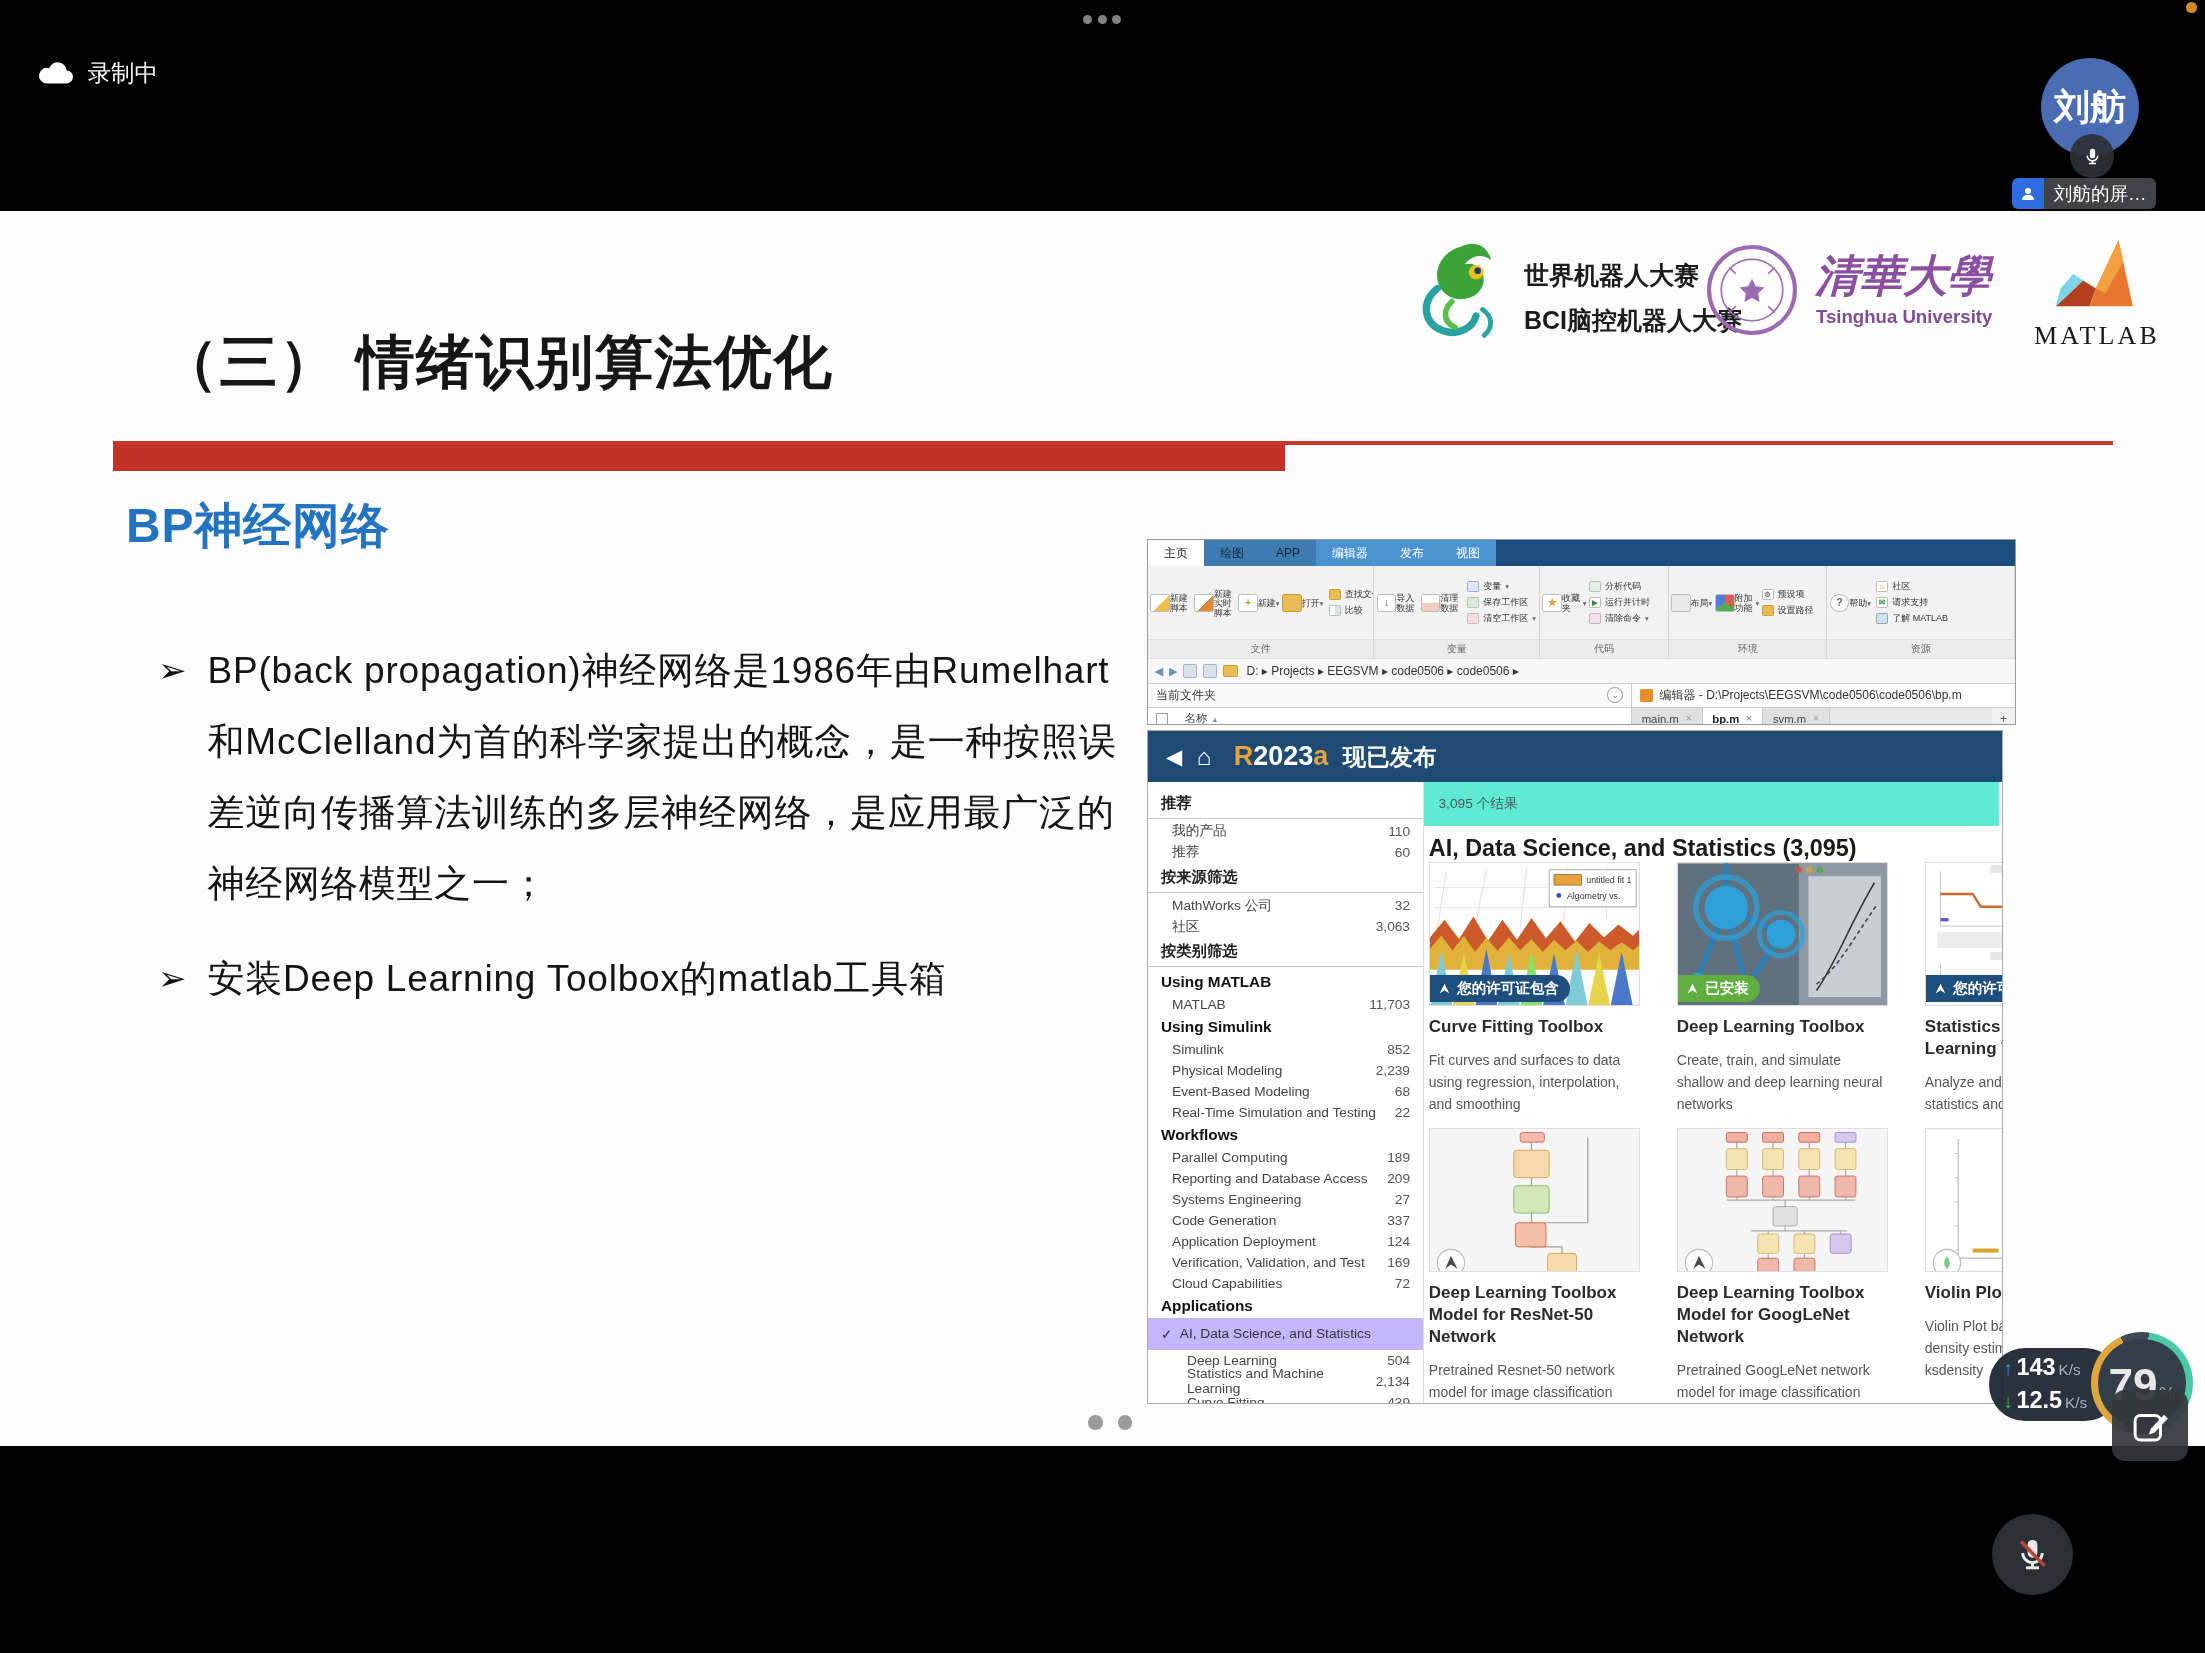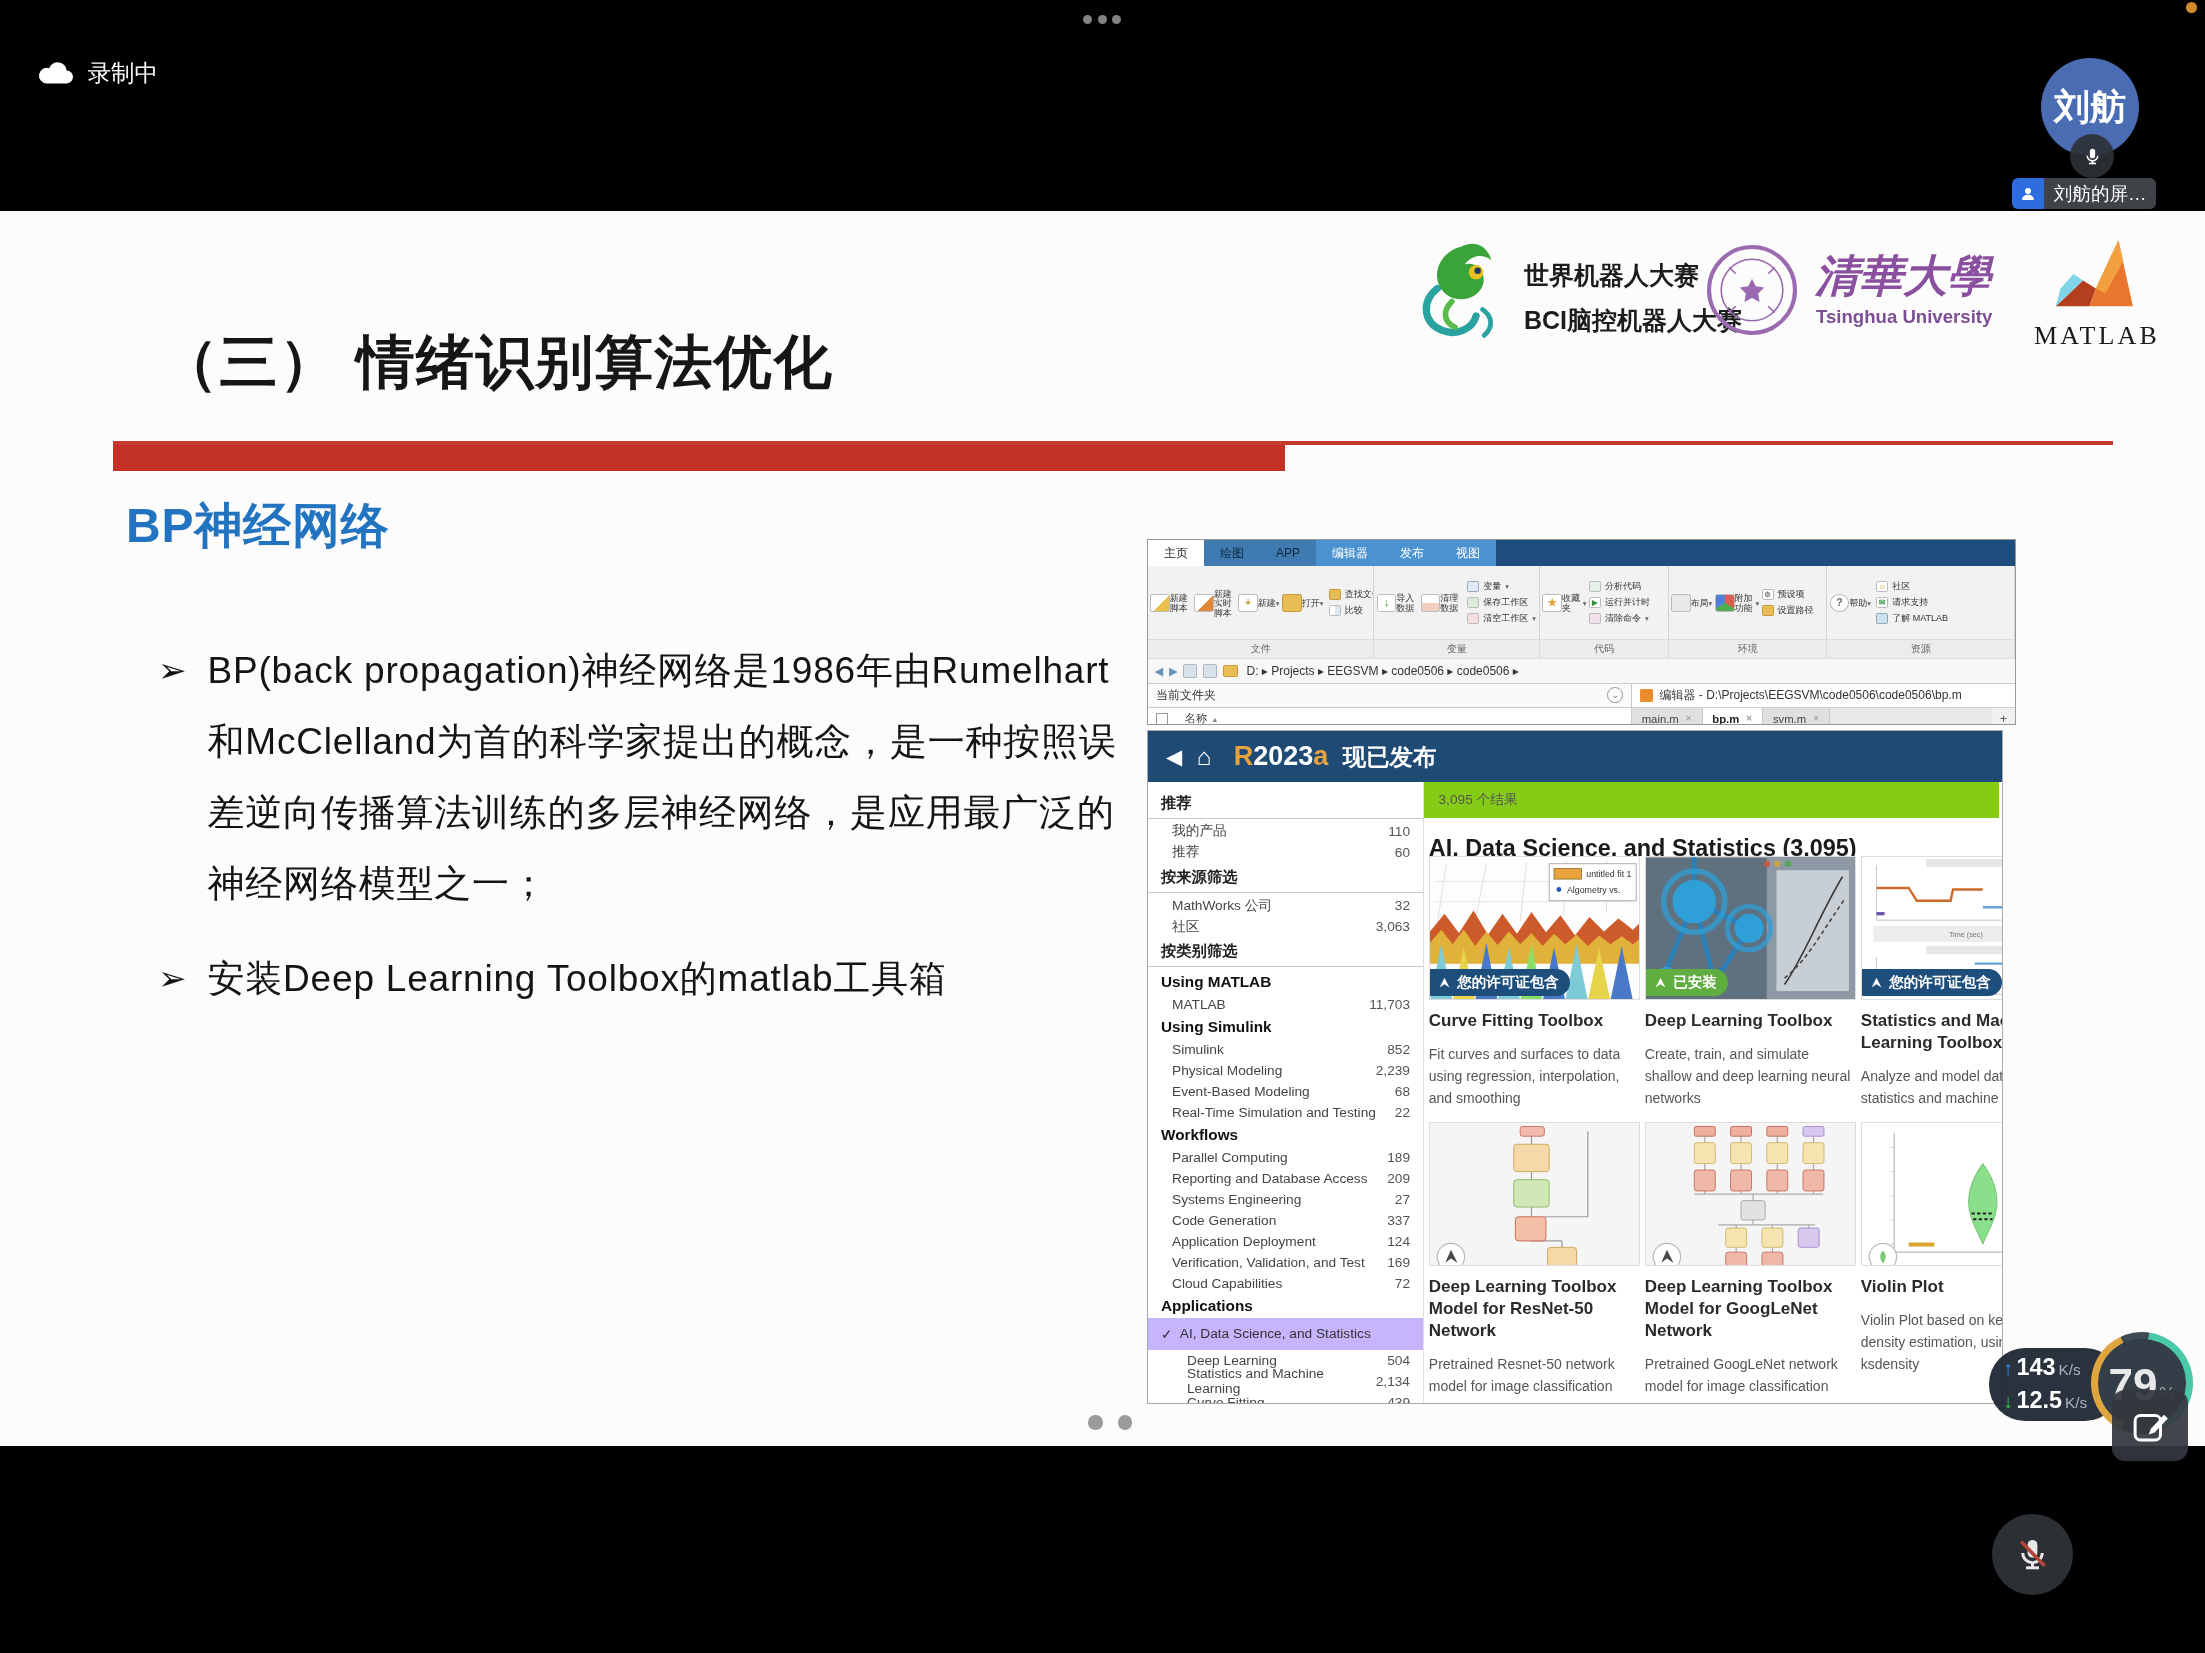--- a/index.html
+++ b/index.html
@@ -125,24 +125,24 @@
            box-sizing:border-box;padding-top:6.5px;overflow:hidden}
   .sb-row{display:flex;align-items:center;height:21px;padding:0 13px;font-size:13.7px;color:#444}
   .sb-row .sb-count{margin-left:auto;color:#555}
   .sb-row[data-kind="section"]{height:29px;font-size:15.3px;font-weight:bold;color:#222;border-bottom:0.8px solid #c9c9c9;margin-bottom:2.4px}
   .sb-row[data-kind="group"]{height:24px;font-size:15.3px;font-weight:bold;color:#111}
   .sb-row[data-kind="item"]{padding-left:24px}
   .sb-row[data-kind="item2"]{padding-left:39px}
   .sb-row[data-kind="selected"]{height:32px;background:#c4b5fd;color:#333}
   .sb-row[data-kind="selected"] .sb-check::before{content:"✓";margin-right:7.3px;color:#333}
   .ax-content{position:absolute;left:276px;top:51px;width:580px;height:623px;overflow:hidden}
-  .ax-results{position:absolute;left:0;top:0;width:575px;height:36px;background:#84cc16;display:flex;
+  .ax-results{position:absolute;left:0;top:0;width:575px;height:44px;background:#5eead4;display:flex;
               align-items:center;padding-left:14.5px;box-sizing:border-box;font-size:13.7px;color:#555}
   .ax-heading{position:absolute;left:4.8px;top:53px;font-size:23.4px;font-weight:bold;color:#1a1a1a}
-  .cards{position:absolute;left:4.8px;top:74px;display:grid;grid-template-columns:repeat(3,211px);gap:13px 5px}
+  .cards{position:absolute;left:4.8px;top:80px;display:grid;grid-template-columns:repeat(3,211px);gap:13px 37px}
   .card{width:211px}
   .thumb{position:relative;width:211px;height:144px;border:0.8px solid #ddd;box-sizing:border-box;
          overflow:hidden;background:#fff}
   .thumb svg{display:block}
   .badge{position:absolute;left:0;bottom:3.2px;height:27px;display:flex;align-items:center;gap:6.5px;
          padding:0 11.3px 0 8px;color:#fff;font-size:14.5px;font-weight:bold;border-radius:0 13.7px 13.7px 0;white-space:nowrap}
   .badge-license{background:#1d4e7c}
   .badge-installed{background:#5fae3f}
   .card-title{margin-top:9.7px;font-size:17px;font-weight:bold;color:#2a2a2a;line-height:22px}
   .card-desc{margin-top:11.3px;font-size:14px;color:#555;line-height:22px}

